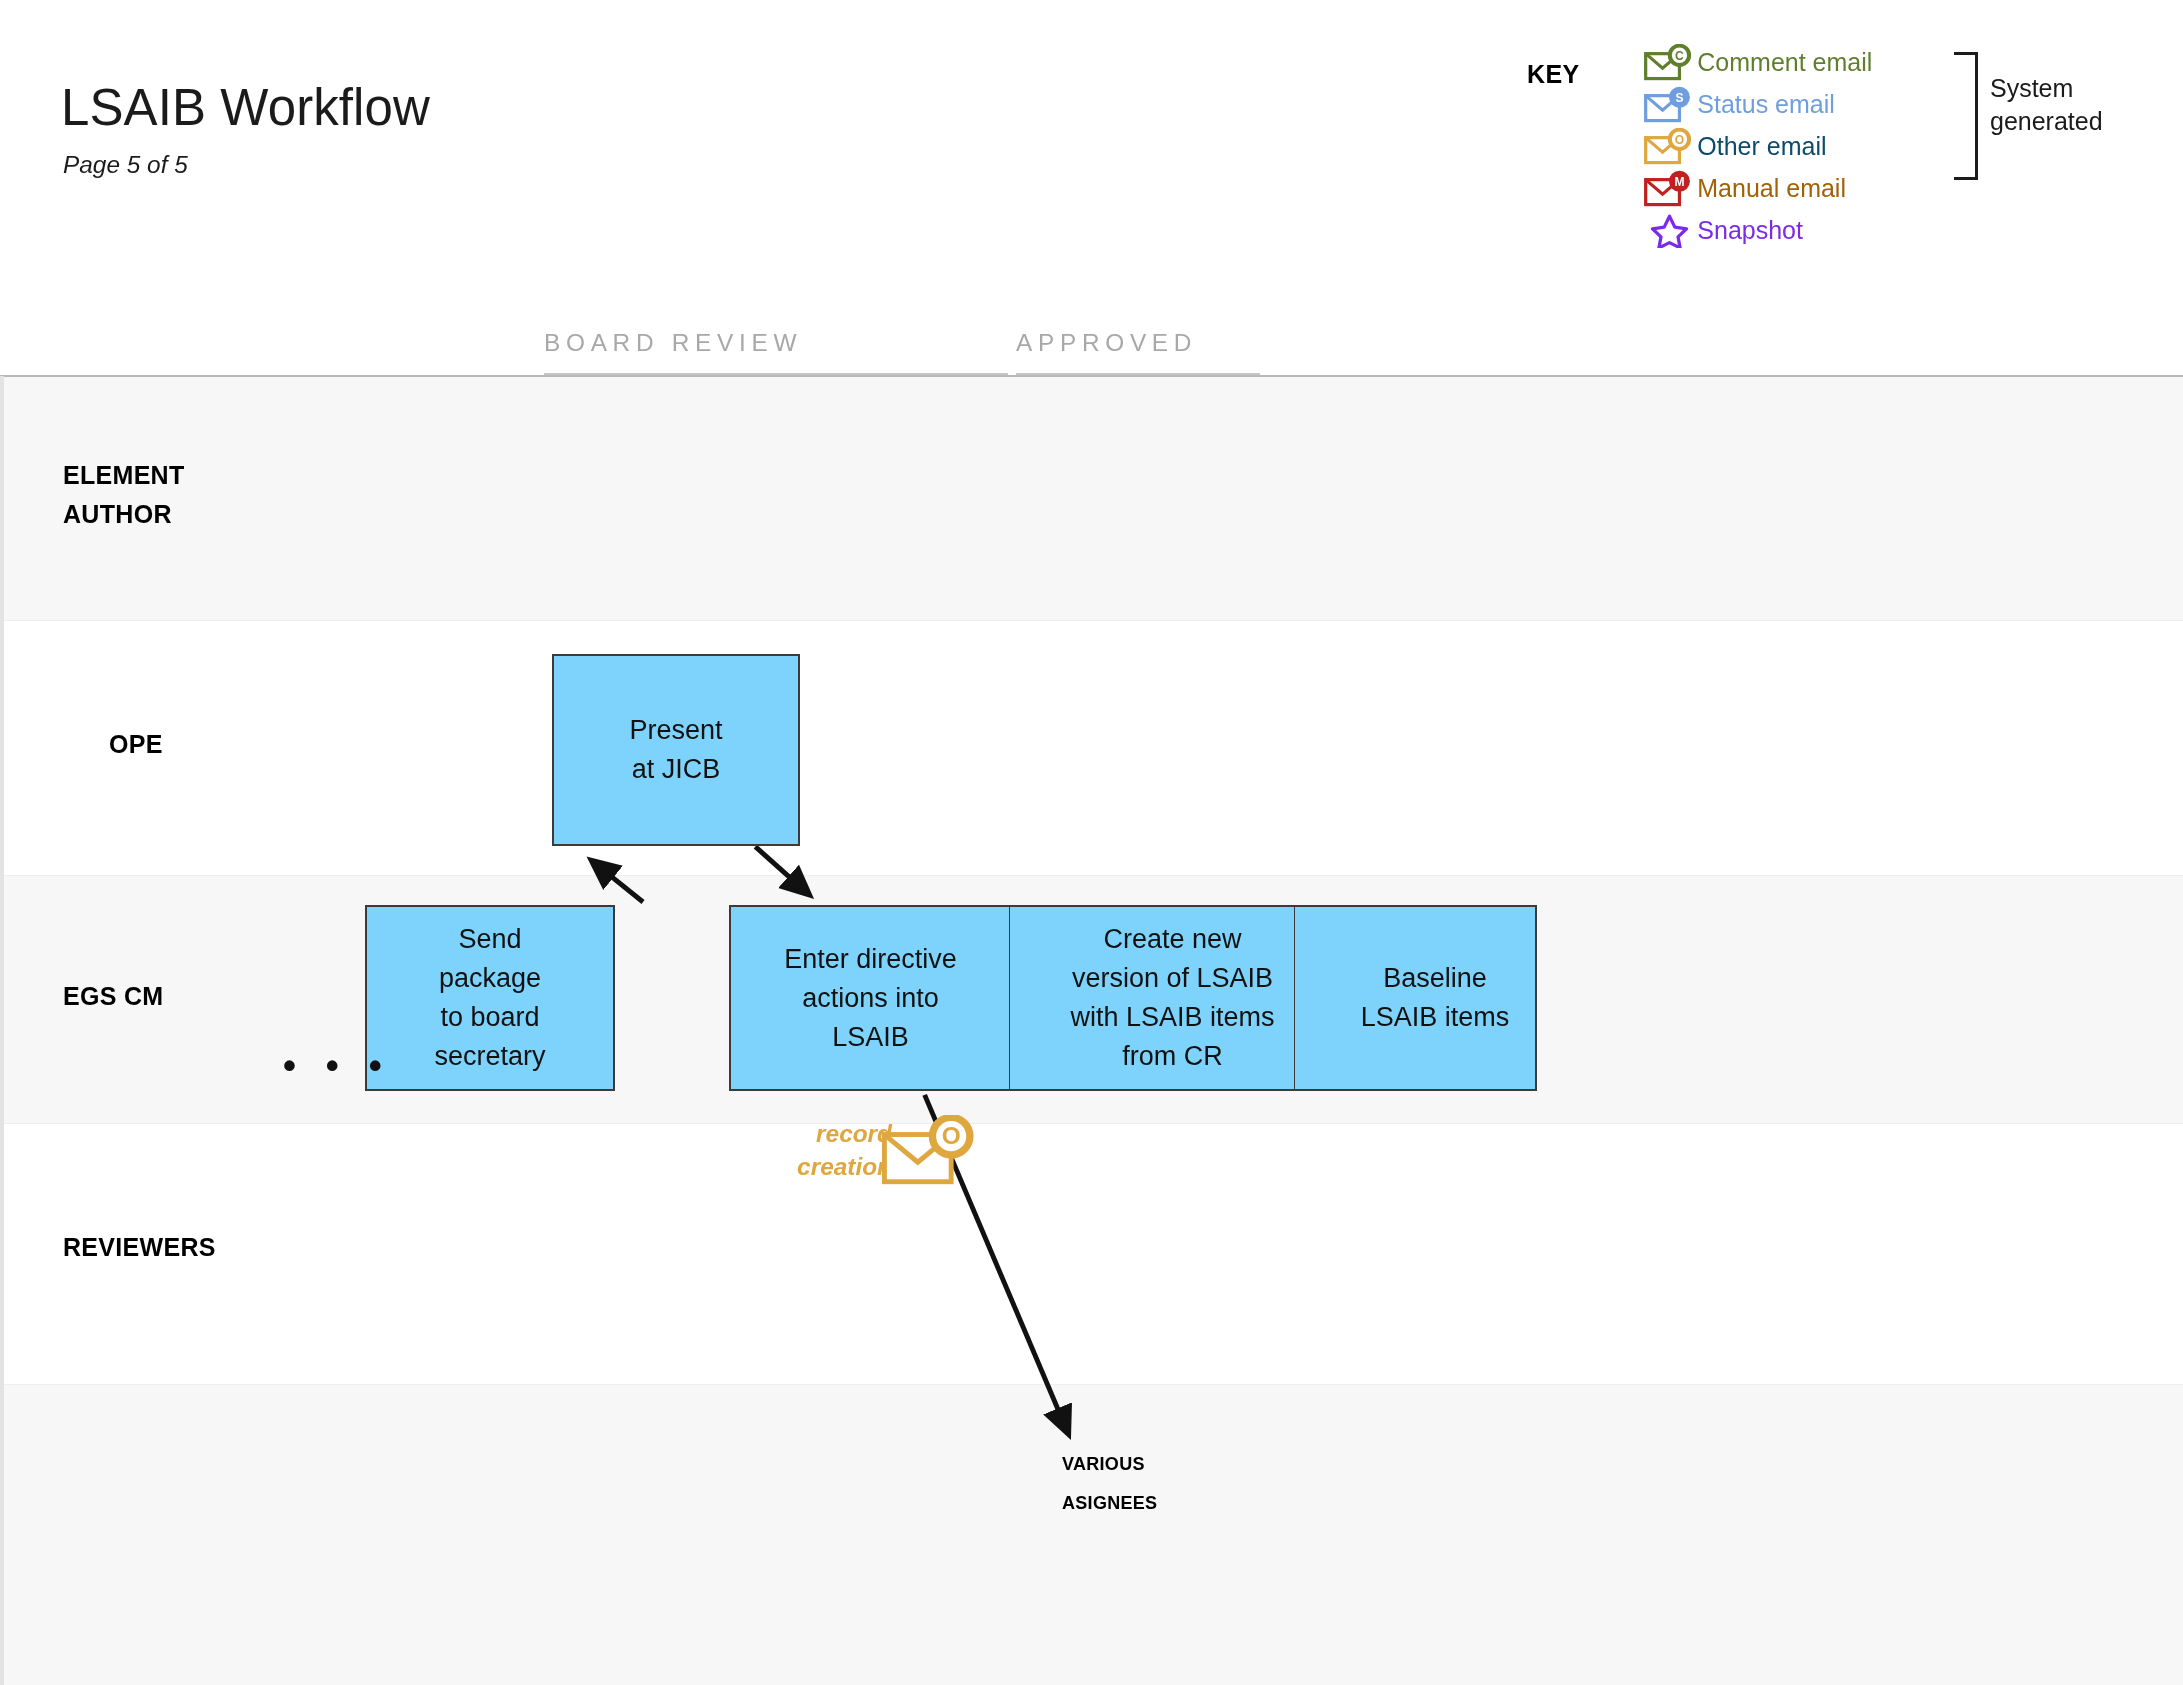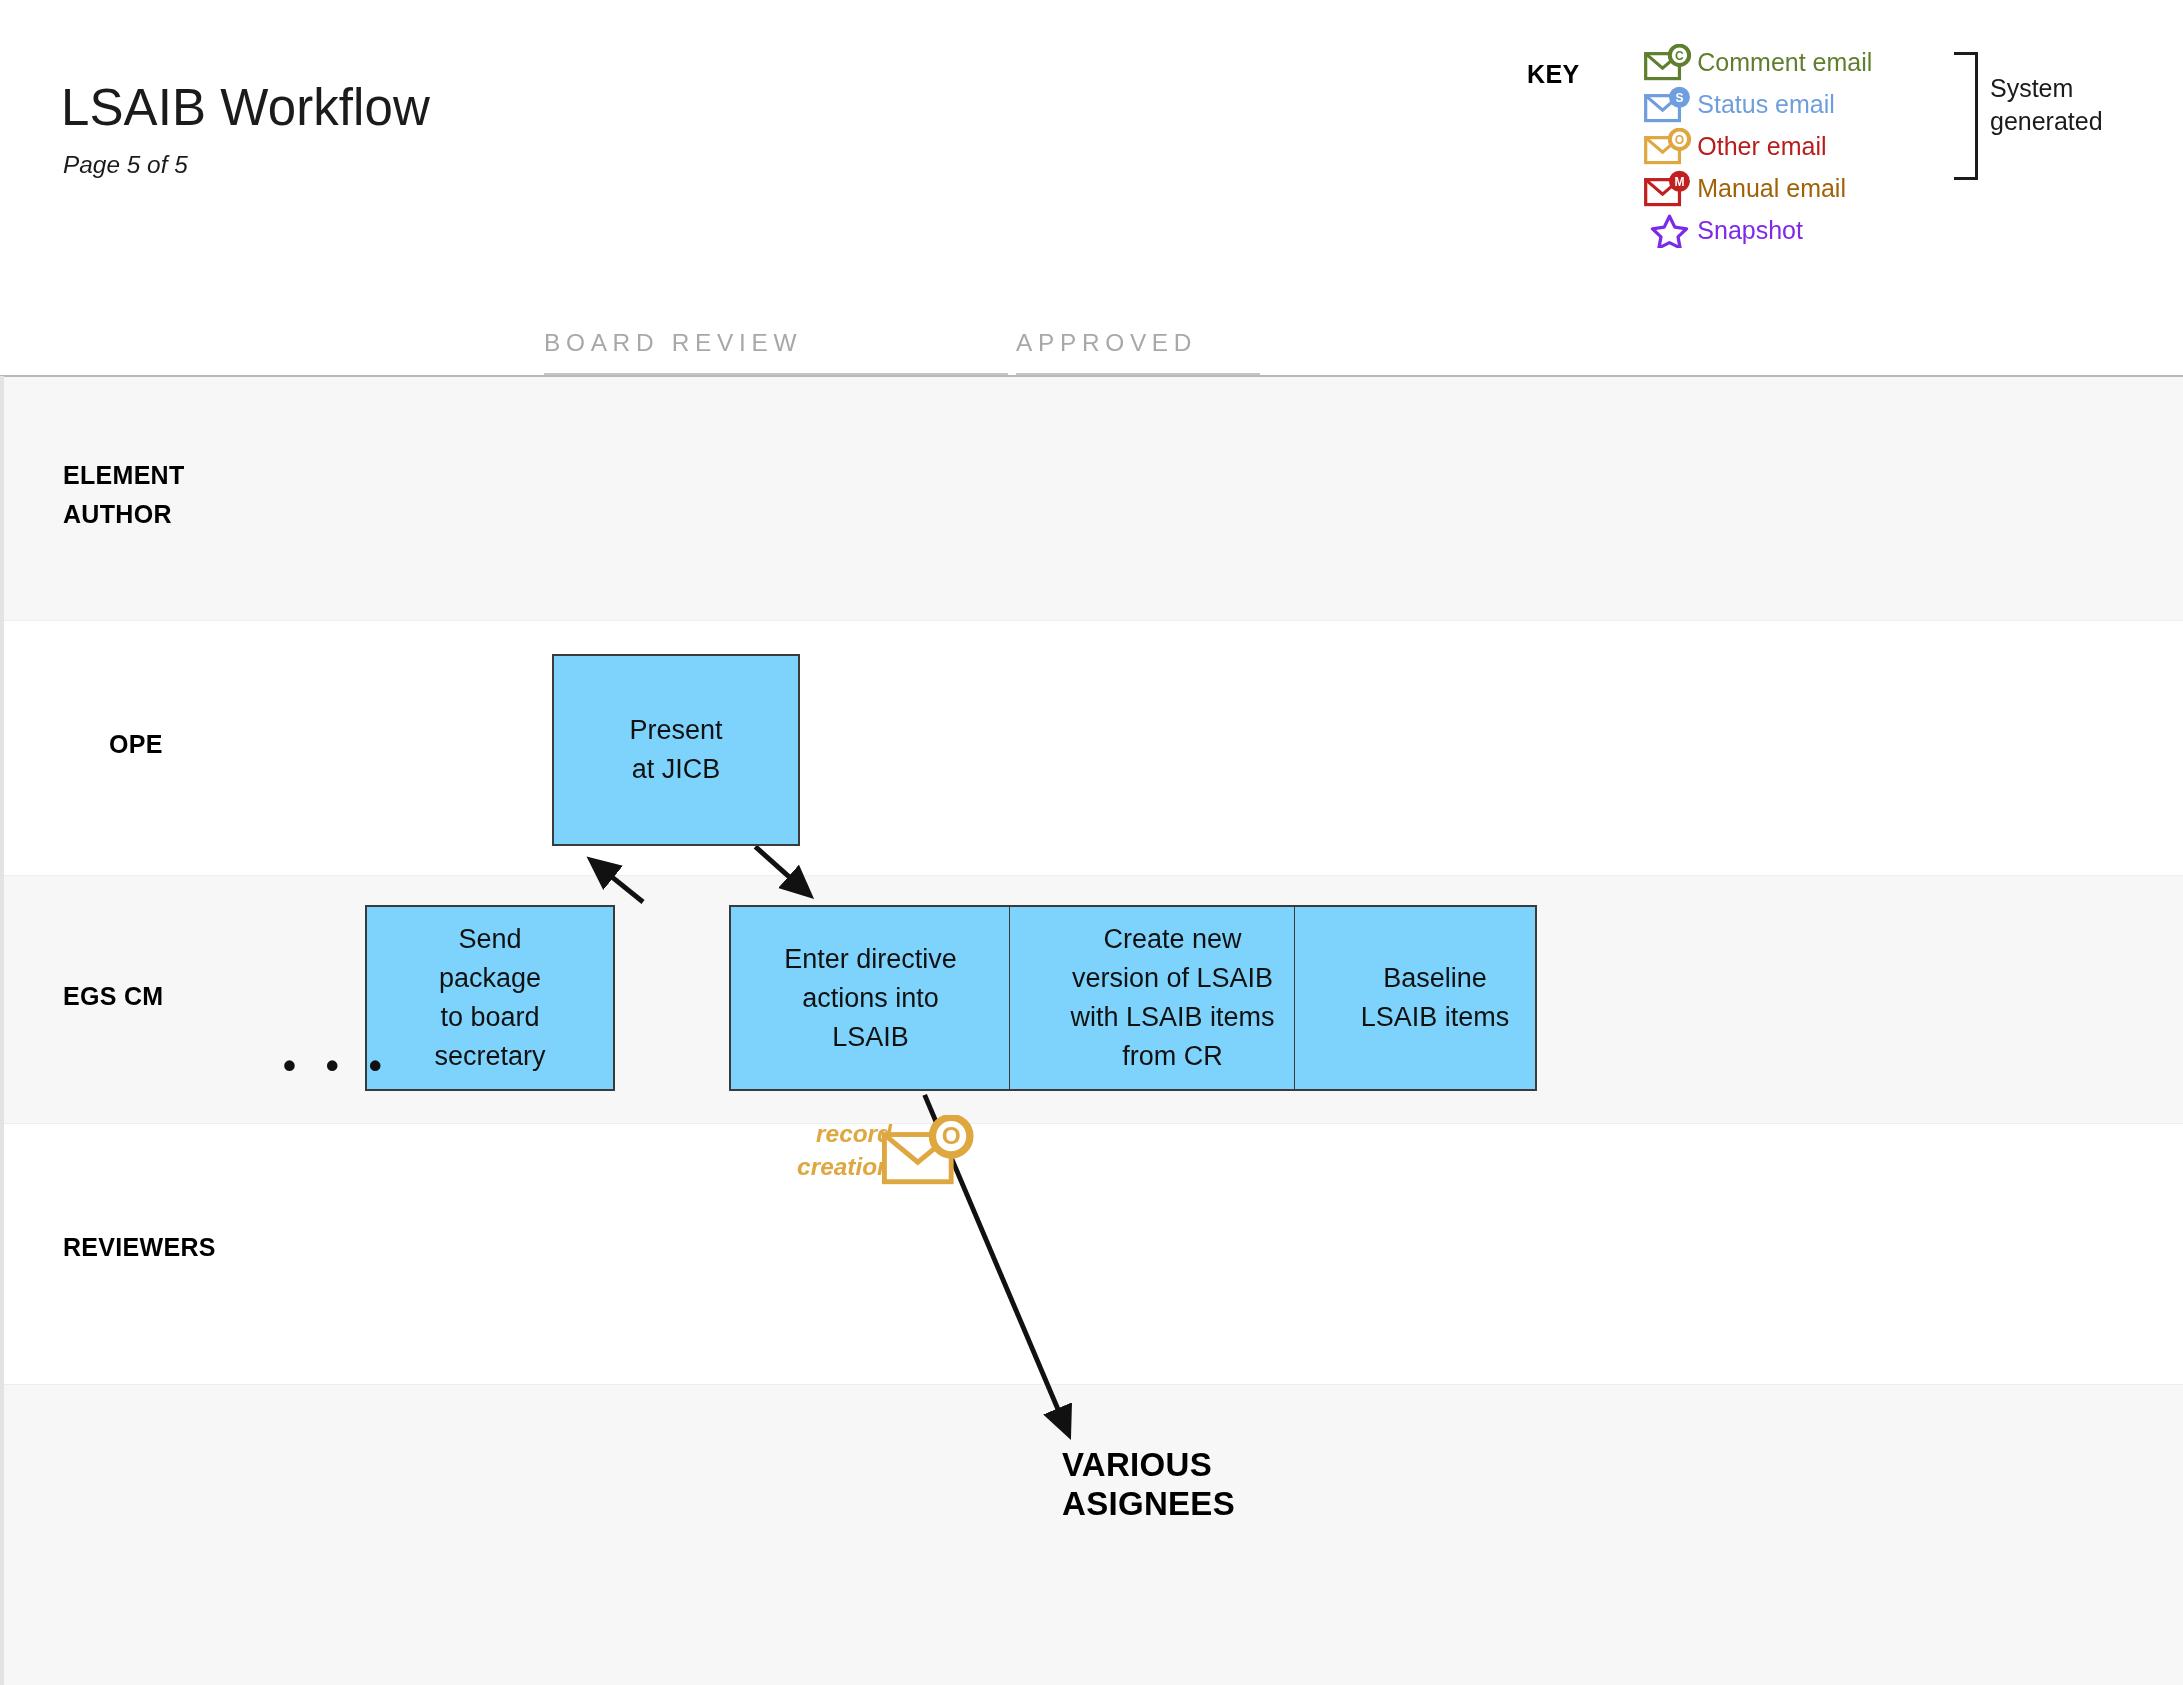--- a/index.html
+++ b/index.html
@@ -200,21 +200,21 @@
     line-height: 33px;
     white-space: pre-line;
     text-align: right;
   }
   .annot-icon {
     position: absolute;
   }
 
   .endpoint-label {
     position: absolute;
-    font-size: 33px;
+    font-size: 18px;
     font-weight: bold;
     color: #000000;
     line-height: 39px;
     white-space: pre-line;
     letter-spacing: 0.3px;
   }
 
   
   .arrows {
     position: absolute;
@@ -277,21 +277,21 @@
 
     <div class="legend-row">
       <span class="legend-icon">
         <svg width="50" height="37" viewBox="0 0 62 46">
           <rect x="2" y="12" width="42" height="31" fill="#ffffff" stroke="#dfa740" stroke-width="4"></rect>
           <polyline points="2,12 23,30 44,12" fill="none" stroke="#dfa740" stroke-width="4"></polyline>
           <circle cx="44" cy="14" r="12" fill="#ffffff" stroke="#dfa740" stroke-width="5"></circle>
           <text x="44" y="20" font-family="Liberation Sans, sans-serif" font-size="15" font-weight="bold" fill="#dfa740" text-anchor="middle">O</text>
         </svg>
       </span>
-      <span class="legend-text" style="color:#b91c1c;">Other email</span>
+      <span class="legend-text" style="color:#0c4a6e;">Other email</span>
     </div>
 
     <div class="legend-row">
       <span class="legend-icon">
         <svg width="50" height="37" viewBox="0 0 62 46">
           <rect x="2" y="12" width="42" height="31" fill="#ffffff" stroke="#c0201f" stroke-width="4"></rect>
           <polyline points="2,12 23,30 44,12" fill="none" stroke="#c0201f" stroke-width="4"></polyline>
           <circle cx="44" cy="14" r="13" fill="#c0201f"></circle>
           <text x="44" y="20" font-family="Liberation Sans, sans-serif" font-size="15" font-weight="bold" fill="#ffffff" text-anchor="middle">M</text>
         </svg>

